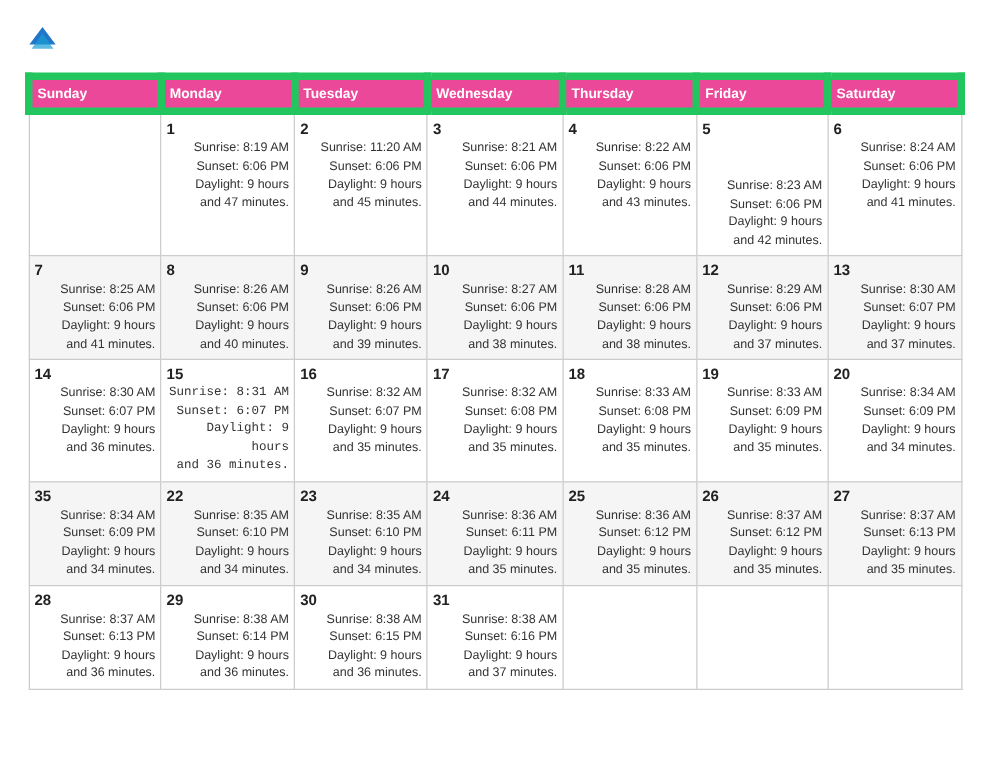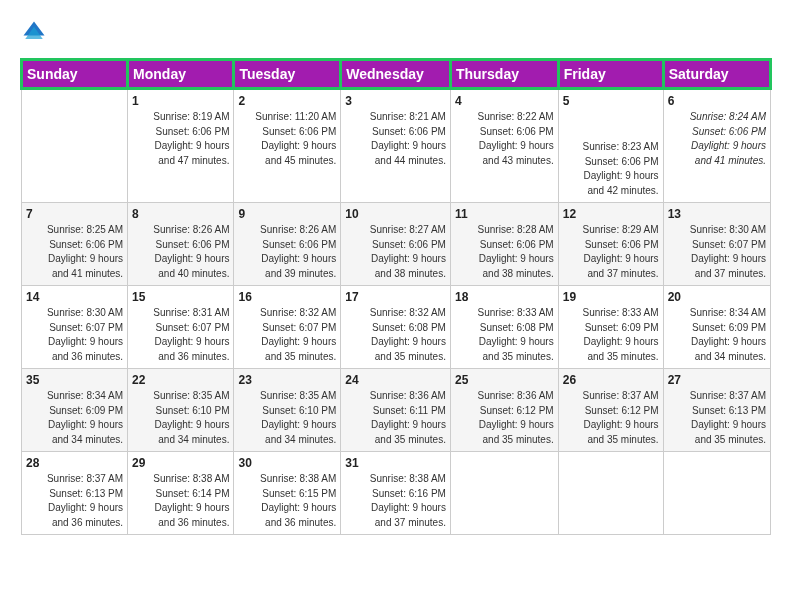--- a/index.html
+++ b/index.html
@@ -57,27 +57,27 @@
       font-size: 14px;
       color: #555;
       margin-top: 2px;
     }
     .calendar {
       width: 100%;
       border-collapse: collapse;
       font-size: 10.5px;
     }
     .calendar th {
-      background: #a21caf;
+      background: #ec4899;
       color: #fff;
       padding: 5px 4px;
       text-align: left;
-      font-size: 14px;
-      font-weight: bold;
-      border: 3px solid #22c55e;
+      font-size: 11px;
+      font-weight: bold;
+      border: 6px solid #22c55e;
     }
     .calendar td {
       border: 1px solid #ccc;
       vertical-align: top;
       padding: 4px 4px;
       width: 113px;
       min-height: 75px;
       background: #fff;
     }
     .calendar tr:nth-child(even) td {
@@ -166,21 +166,21 @@
           </td>
           <td>
             <span class="day-num">5</span>
             <div class="day-info" style="white-space: pre-line; margin-top: 32px;">Sunrise: 8:23 AM
 Sunset: 6:06 PM
 Daylight: 9 hours
 and 42 minutes.</div>
           </td>
           <td>
             <span class="day-num">6</span>
-            <div class="day-info" style="white-space: pre-line; font-style: italic;">Sunrise: 8:24 AM
+            <div class="day-info" style="white-space: pre-line;">Sunrise: 8:24 AM
 Sunset: 6:06 PM
 Daylight: 9 hours
 and 41 minutes.</div>
           </td>
         </tr>
         <tr>
           <td>
             <span class="day-num">7</span>
             <div class="day-info" style="white-space: pre-line;">Sunrise: 8:25 AM
 Sunset: 6:06 PM
@@ -233,21 +233,21 @@
         <tr>
           <td>
             <span class="day-num">14</span>
             <div class="day-info" style="white-space: pre-line;">Sunrise: 8:30 AM
 Sunset: 6:07 PM
 Daylight: 9 hours
 and 36 minutes.</div>
           </td>
           <td>
             <span class="day-num">15</span>
-            <div class="day-info" style="white-space: pre-line;">Sunrise: 8:31 AM
+            <div class="day-info" style="white-space: pre-line; font-family: Liberation Mono, monospace;">Sunrise: 8:31 AM
 Sunset: 6:07 PM
 Daylight: 9 hours
 and 36 minutes.</div>
           </td>
           <td>
             <span class="day-num">16</span>
             <div class="day-info" style="white-space: pre-line;">Sunrise: 8:32 AM
 Sunset: 6:07 PM
 Daylight: 9 hours
 and 35 minutes.</div>

